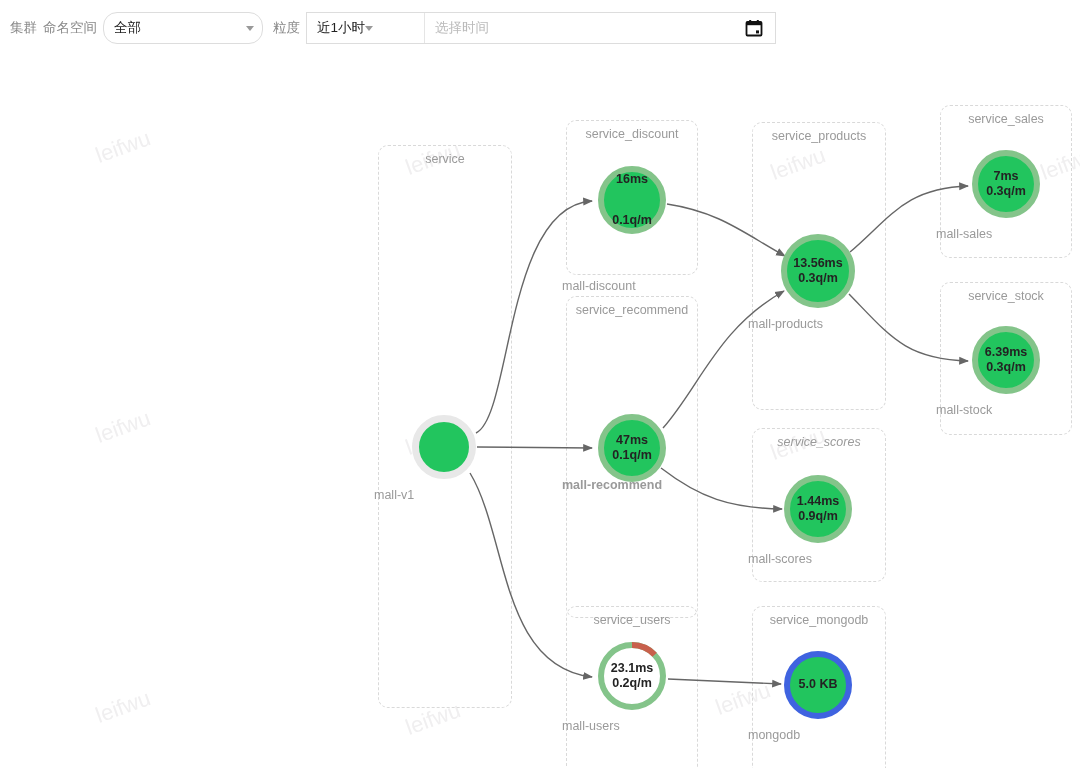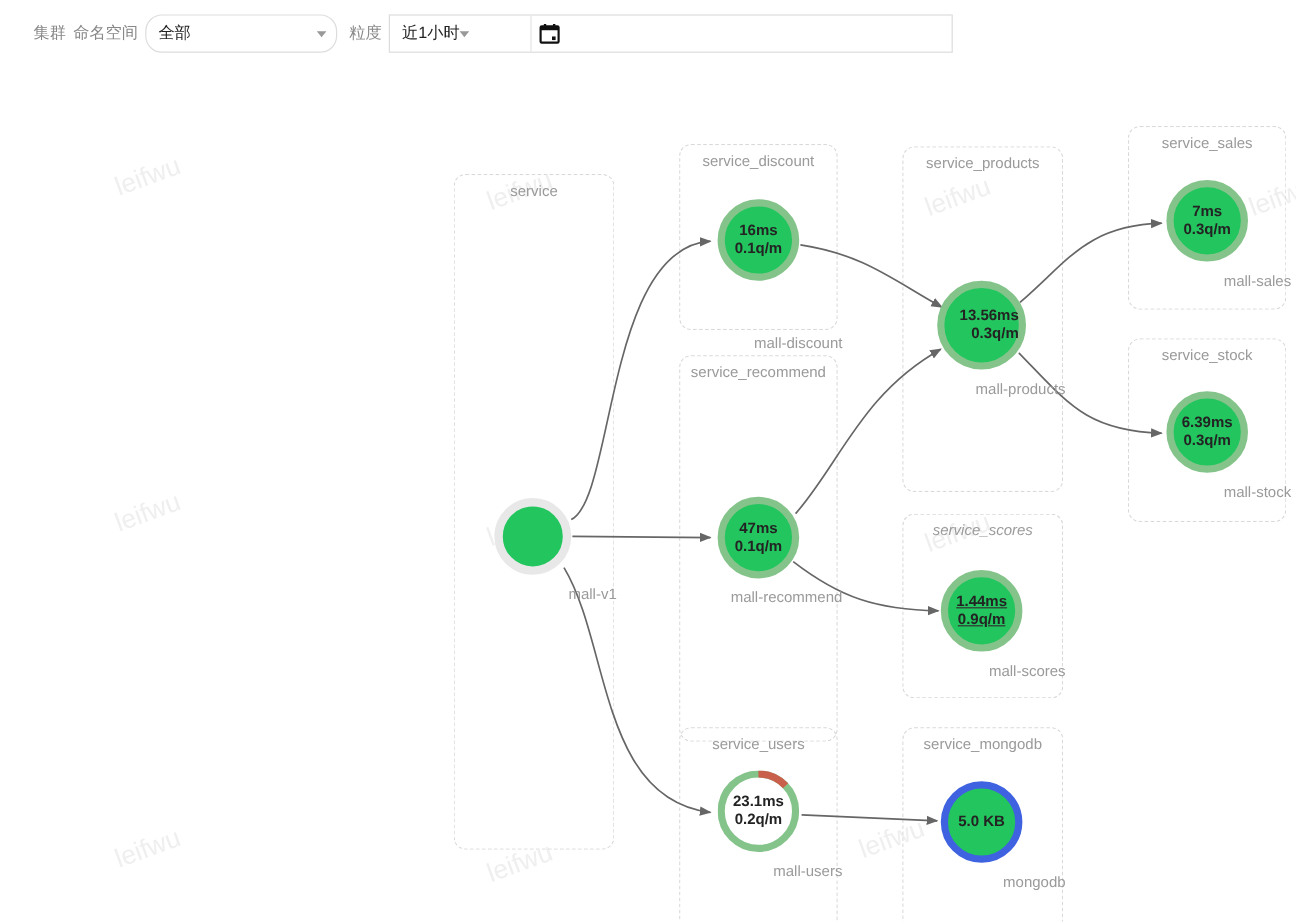--- a/index.html
+++ b/index.html
@@ -18,21 +18,21 @@
 
   
   .toolbar {
     position: absolute;
     left: 0; top: 0;
     width: 1080px;
     height: 56px;
     display: flex;
     align-items: center;
     box-sizing: border-box;
-    padding-left: 28px;
+    padding-left: 10px;
   }
   .tb-label {
     font-size: 13.5px;
     color: #888;
     margin-right: 6px;
     white-space: nowrap;
   }
   .select {
     height: 32px;
     border: 1px solid #ddd;
@@ -156,21 +156,21 @@
   }
   .ring .l1, .ring .l2 {
     font-size: 12.5px;
     color: #232323;
     font-weight: bold;
     text-align: center;
     white-space: nowrap;
   }
   .node-label {
     position: absolute;
-    text-align: right;
+    text-align: left;
     font-size: 12.5px;
     color: #9a9a9a;
     white-space: nowrap;
   }
   .arcwrap { position: absolute; }
 </style>
 </head>
 <body>
 
 <div class="toolbar">
@@ -185,20 +185,23 @@
     <span class="caret"></span>
   </div>
 
   <span class="tb-label">粒度</span>
 
 
   <div class="timegroup">
     <div class="time-range">
       <span>近1小时</span>
       <span class="caret"></span>
+    </div>
+    <div class="time-input">
+      <span>选择时间</span>
     </div>
     <div class="cal-icon">
       <svg width="18" height="18" viewBox="0 0 18 18" aria-hidden="true">
         <rect x="1.5" y="3" width="15" height="13.5" rx="1" fill="none" stroke="#111" stroke-width="1.8"></rect>
         <rect x="1.5" y="3" width="15" height="3.2" fill="#111"></rect>
         <rect x="4.2" y="1" width="2" height="3.4" fill="#111"></rect>
         <rect x="11.8" y="1" width="2" height="3.4" fill="#111"></rect>
         <rect x="11" y="11.4" width="3" height="3" fill="#111"></rect>
       </svg>
     </div>
@@ -266,53 +269,53 @@
         <path d="M 668,623 L 781,628" fill="none" stroke="#666666" stroke-width="1.4" marker-end="url(#arrow)"></path>
       </g>
   </svg>
 
   <div id="nodes-layer">
       <div class="node" style="left: 444px; top: 391px;">
         <div class="ring" style="left: -32px; top: -32px; width: 64px; height: 64px; border: 7px solid rgb(232, 232, 232);"></div>
         <div class="node-label" style="left: -70px; top: 41px; width: 140px;">mall-v1</div>
       </div>
       <div class="node" style="left: 632px; top: 144px;">
-        <div class="ring" style="left: -34px; top: -34px; width: 68px; height: 68px; border: 6px solid rgb(132, 196, 138);">
+        <div class="ring" style="left: -34px; top: -34px; width: 68px; height: 68px; border: 6px solid rgb(132, 196, 138); justify-content: space-between;">
           <div class="l1">16ms</div>
           <div class="l2">0.1q/m</div>
         </div>
         <div class="node-label" style="left: -70px; top: 43px; width: 140px; margin-top: 36px;">mall-discount</div>
       </div>
       <div class="node" style="left: 632px; top: 392px;">
         <div class="ring" style="left: -34px; top: -34px; width: 68px; height: 68px; border: 6px solid rgb(132, 196, 138);">
           <div class="l1">47ms</div>
           <div class="l2">0.1q/m</div>
         </div>
-        <div class="node-label" style="left: -70px; top: 43px; width: 140px;">mall-recommend</div>
+        <div class="node-label" style="left: -70px; top: 30px; width: 140px; font-weight: bold;">mall-recommend</div>
       </div>
       <div class="node" style="left: 632px; top: 620px;">
         <div class="arcwrap" style="left: -34px; top: -34px; width: 68px; height: 68px;"><svg width="68" height="68" viewBox="0 0 68 68">
             <circle cx="34" cy="34" r="31" fill="#fff" stroke="#84c48a" stroke-width="6"></circle>
             <circle cx="34" cy="34" r="31" fill="none" stroke="#c8604c" stroke-width="6" stroke-dasharray="25.32123678793373 194.77874452256717" transform="rotate(-90 34 34)"></circle>
           </svg></div>
         <div class="ring" style="border: none; background: transparent; left: -34px; top: -34px; width: 68px; height: 68px;">
           <div class="l1">23.1ms</div>
           <div class="l2">0.2q/m</div>
         </div>
         <div class="node-label" style="left: -70px; top: 43px; width: 140px;">mall-users</div>
       </div>
       <div class="node" style="left: 818px; top: 215px;">
-        <div class="ring" style="left: -37px; top: -37px; width: 74px; height: 74px; border: 6px solid rgb(132, 196, 138); align-items: flex-end;">
+        <div class="ring" style="left: -37px; top: -37px; width: 74px; height: 74px; border: 6px solid rgb(132, 196, 138);">
           <div class="l1">13.56ms</div>
           <div class="l2">0.3q/m</div>
         </div>
         <div class="node-label" style="left: -70px; top: 46px; width: 140px;">mall-products</div>
       </div>
       <div class="node" style="left: 818px; top: 453px;">
-        <div class="ring" style="left: -34px; top: -34px; width: 68px; height: 68px; border: 6px solid rgb(132, 196, 138); text-decoration: underline;">
+        <div class="ring" style="left: -34px; top: -34px; width: 68px; height: 68px; border: 6px solid rgb(132, 196, 138);">
           <div class="l1">1.44ms</div>
           <div class="l2">0.9q/m</div>
         </div>
         <div class="node-label" style="left: -70px; top: 43px; width: 140px;">mall-scores</div>
       </div>
       <div class="node" style="left: 818px; top: 629px;">
         <div class="ring" style="left: -34px; top: -34px; width: 68px; height: 68px; border: 6px solid rgb(63, 99, 224);">
           <div class="l1">5.0 KB</div>
         </div>
         <div class="node-label" style="left: -70px; top: 43px; width: 140px;">mongodb</div>

